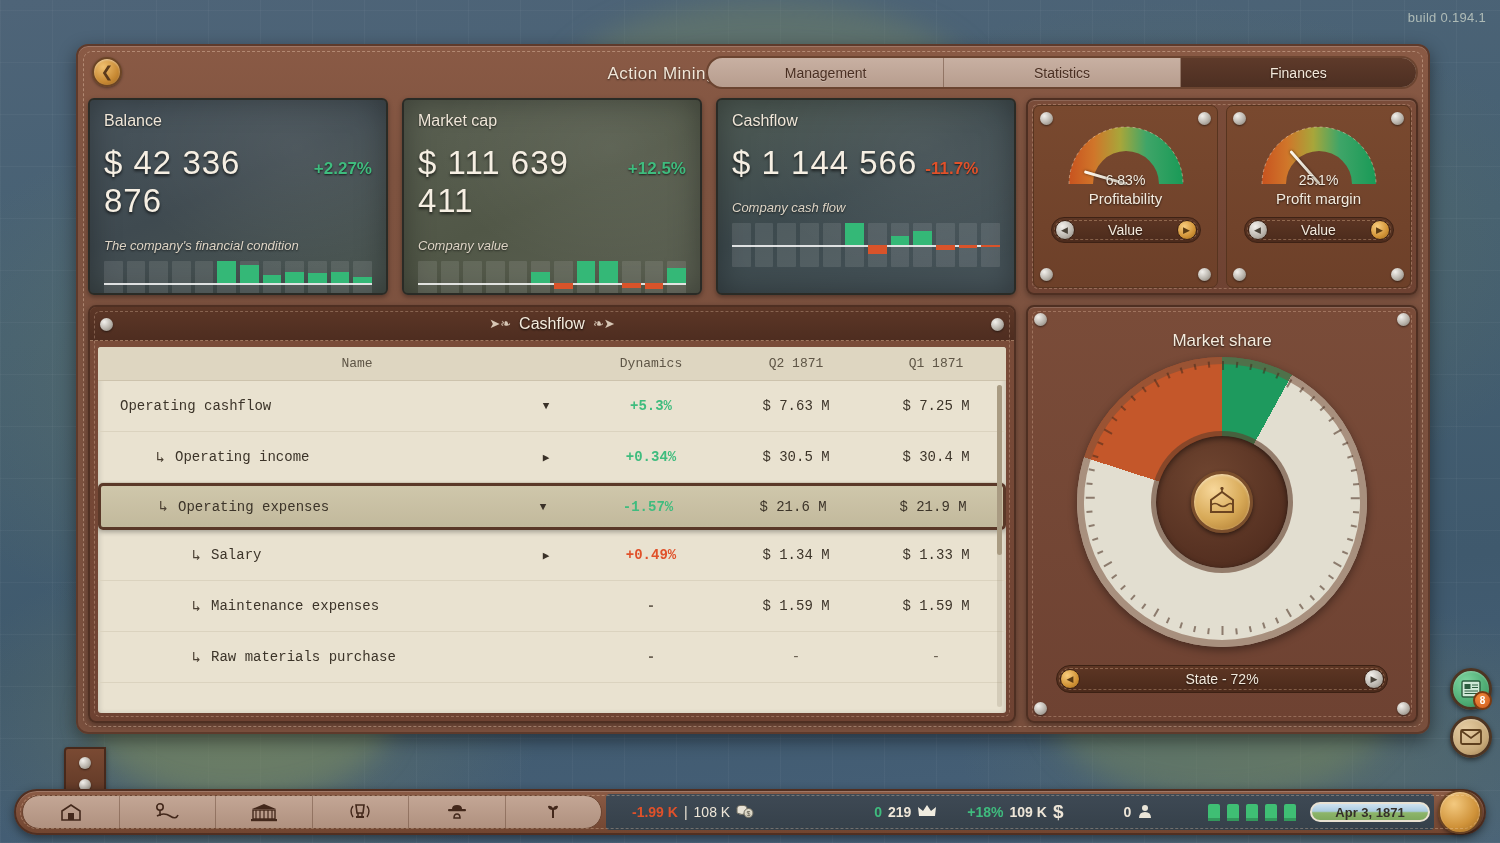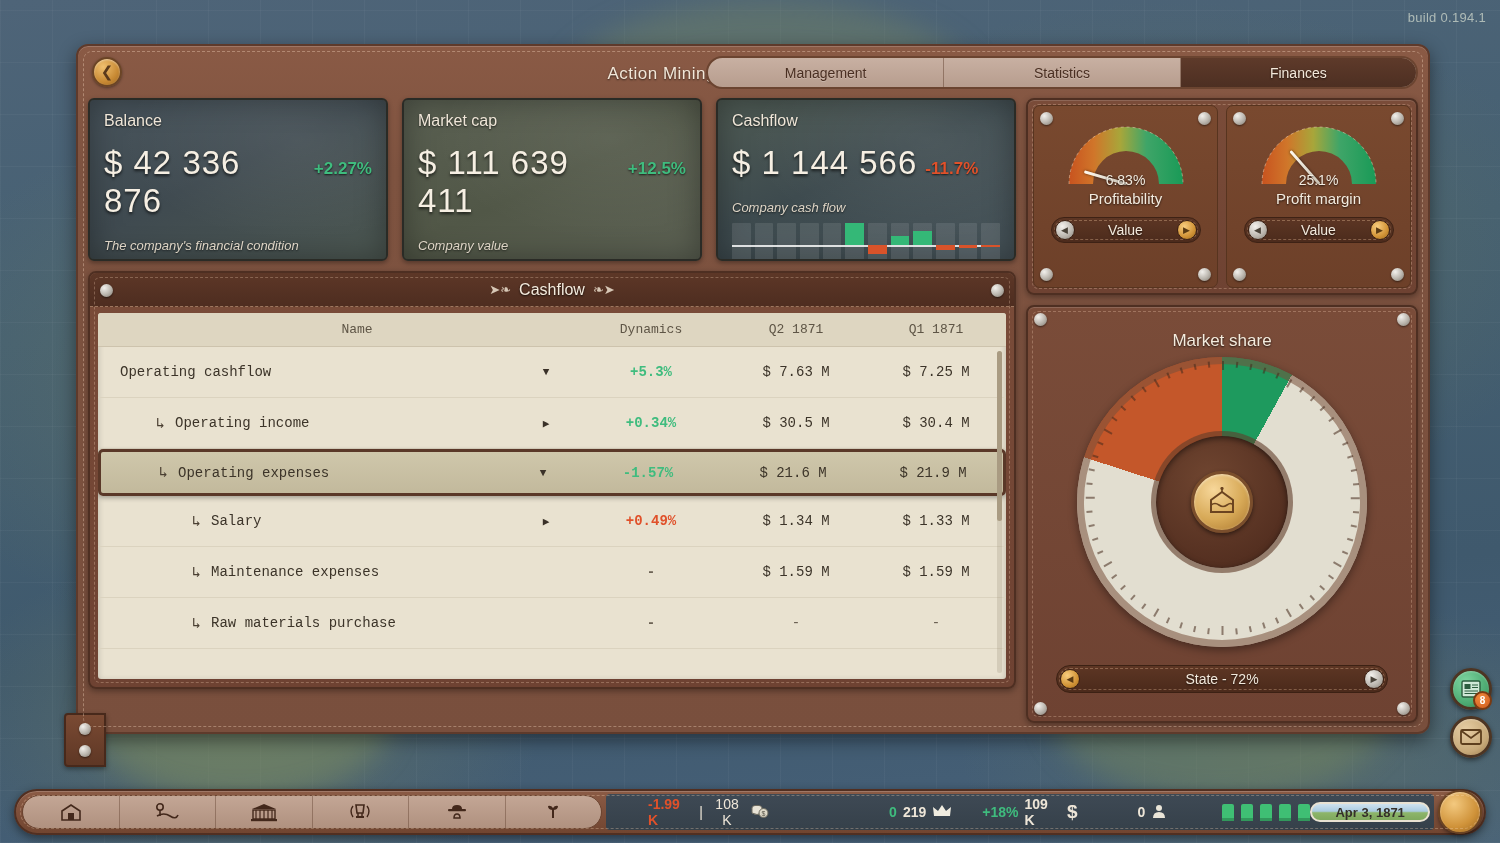--- a/index.html
+++ b/index.html
@@ -79,21 +79,21 @@
   }
 
   
   .content { position: relative; display: flex; gap: 10px; padding: 4px 2px 0 2px; }
   .left-col { width: 930px; }
   .right-col { width: 398px; }
 
   
   .cards { display: flex; gap: 14px; }
   .card {
-    width: 300px; height: 163px; border-radius: 6px;
+    width: 300px; height: 197px; border-radius: 6px;
     border: 2px solid #2a2b26;
     padding: 12px 14px; position: relative; overflow: hidden;
     box-shadow: inset 0 0 30px rgba(0,0,0,0.35), 0 2px 5px rgba(0,0,0,0.35);
   }
   .card.c1 { background: linear-gradient(155deg, #48545c 0%, #3f4a50 45%, #4c5751 100%); }
   .card.c2 { background: linear-gradient(155deg, #5a6052 0%, #515747 50%, #5c6153 100%); }
   .card.c3 { background: linear-gradient(155deg, #4f5b54 0%, #3d4a4e 45%, #47545a 100%); }
   .card::before {
     content:""; position:absolute; inset:0;
     background: radial-gradient(ellipse at 70% 25%, rgba(255,255,255,0.08), transparent 60%);
@@ -737,21 +737,21 @@
     <div class="tool-btn">
       <svg width="20" height="20" viewBox="0 0 20 20">
           <path d="M10 16 L10 6" stroke="#43281b" stroke-width="2"></path>
           <path d="M10 8 Q5 8 5 4 Q8 3 10 6" fill="#43281b"></path>
           <path d="M10 8 Q15 8 15 4 Q12 3 10 6" fill="#43281b"></path>
         </svg>
     </div>
   </div>
 
   <div class="resbar">
-    <div style="display:flex;align-items:center;margin-left:42px;">
+    <div style="display:flex;align-items:center;margin-left:26px;">
       <div class="res-item">
         <span class="neg" style="font-weight:bold;">-1.99 K</span>
         <span>|</span>
         <span style="font-weight:normal;text-align:center;">108 K</span>
         <span>
           <svg width="18" height="16" viewBox="0 0 18 16">
               <ellipse cx="6" cy="5" rx="5" ry="2.6" fill="#e8e3d6" stroke="#6d6a5e"></ellipse>
               <path d="M1 5 L1 10 Q6 13 11 10 L11 5" fill="#e8e3d6" stroke="#6d6a5e"></path>
               <circle cx="12.5" cy="10" r="4.5" fill="#ddd8c8" stroke="#6d6a5e"></circle>
               <text x="12.5" y="13" font-size="7" text-anchor="middle" fill="#5a564a">$</text>

